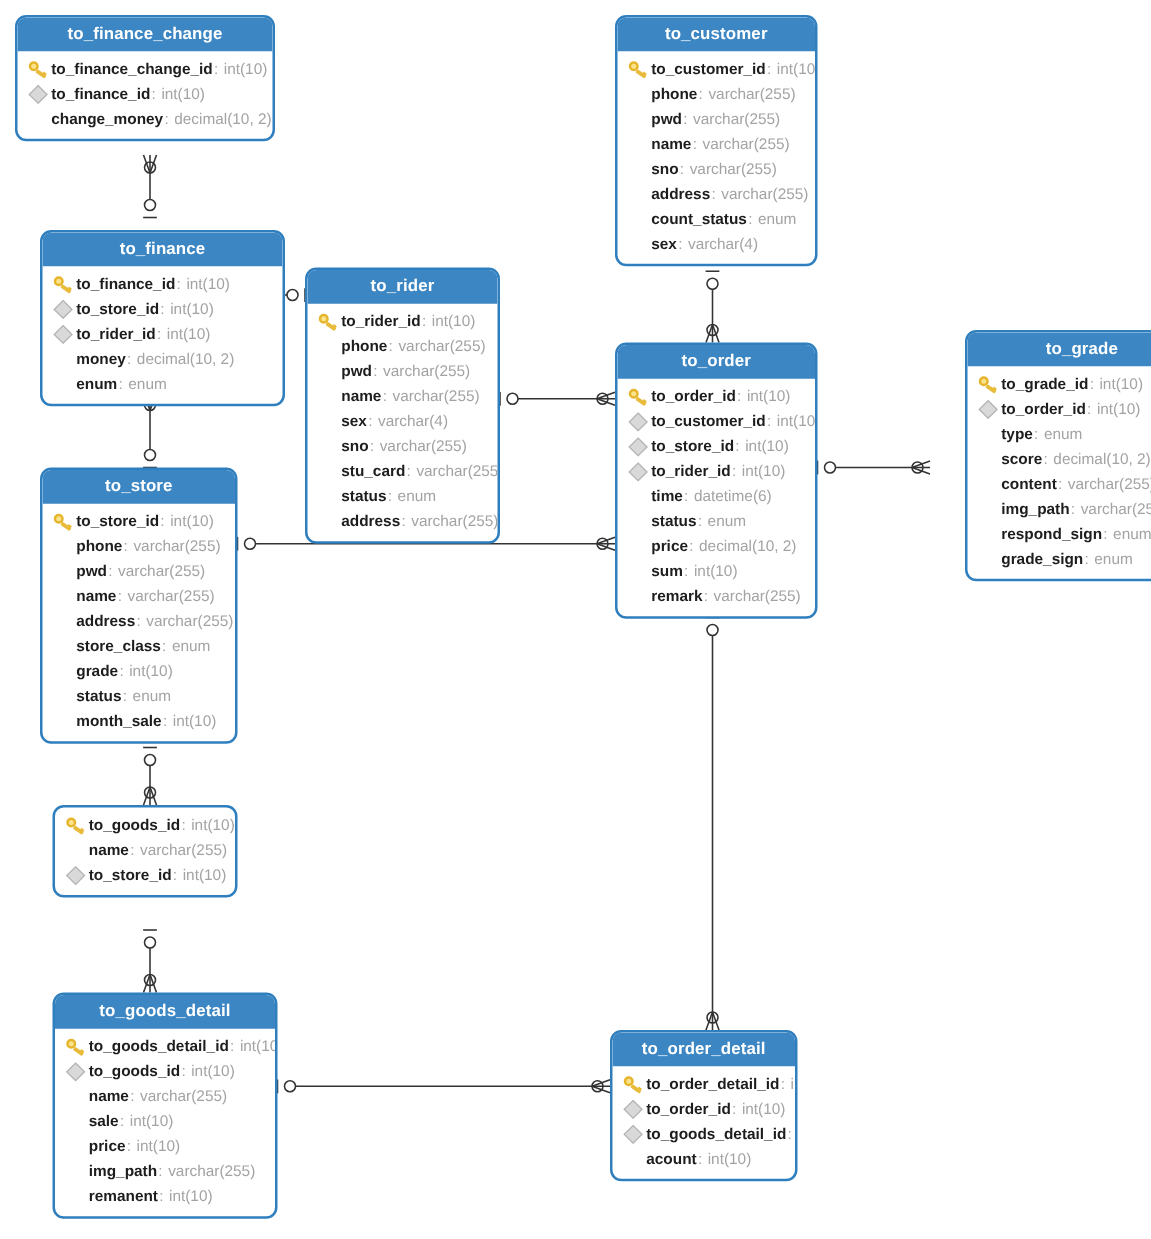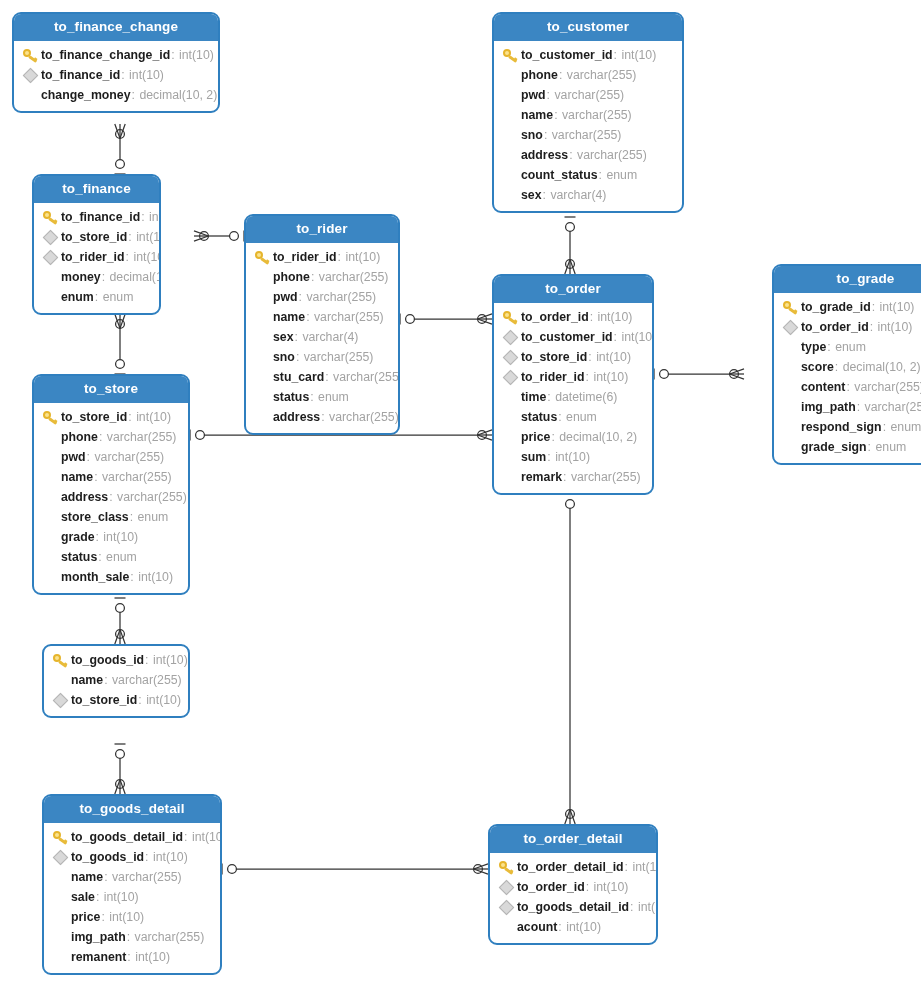--- a/index.html
+++ b/index.html
@@ -192,21 +192,21 @@
           <span class="ftype">int(10)</span>
         </div>
         <div class="field">
           <span class="ficon"></span>
           <span class="fname">change_money</span>
           <span class="ftype">:&nbsp;</span>
           <span class="ftype">decimal(10, 2)</span>
         </div>
       </div>
     </div>
-    <div class="entity" style="left: 492px; top: 12px; width: 192px;">
+    <div class="entity" style="left: 492px; top: 12px; width: 162px;">
       <div class="ent-header">to_customer</div>
       <div class="ent-body">
         <div class="field">
           <span class="ficon">
             <span class="key-ic">
               <span class="kring"></span>
               <span class="kshaft"></span>
               <span class="ktooth"></span>
             </span>
           </span>
@@ -251,21 +251,21 @@
           <span class="ftype">enum</span>
         </div>
         <div class="field">
           <span class="ficon"></span>
           <span class="fname">sex</span>
           <span class="ftype">:&nbsp;</span>
           <span class="ftype">varchar(4)</span>
         </div>
       </div>
     </div>
-    <div class="entity" style="left: 32px; top: 174px; width: 129px;">
+    <div class="entity" style="left: 32px; top: 184px; width: 196px;">
       <div class="ent-header">to_finance</div>
       <div class="ent-body">
         <div class="field">
           <span class="ficon">
             <span class="key-ic">
               <span class="kring"></span>
               <span class="kshaft"></span>
               <span class="ktooth"></span>
             </span>
           </span>
@@ -643,21 +643,21 @@
           <span class="ftype">varchar(255)</span>
         </div>
         <div class="field">
           <span class="ficon"></span>
           <span class="fname">remanent</span>
           <span class="ftype">:&nbsp;</span>
           <span class="ftype">int(10)</span>
         </div>
       </div>
     </div>
-    <div class="entity" style="left: 488px; top: 824px; width: 170px;">
+    <div class="entity" style="left: 488px; top: 824px; width: 150px;">
       <div class="ent-header">to_order_detail</div>
       <div class="ent-body">
         <div class="field">
           <span class="ficon">
             <span class="key-ic">
               <span class="kring"></span>
               <span class="kshaft"></span>
               <span class="ktooth"></span>
             </span>
           </span>

